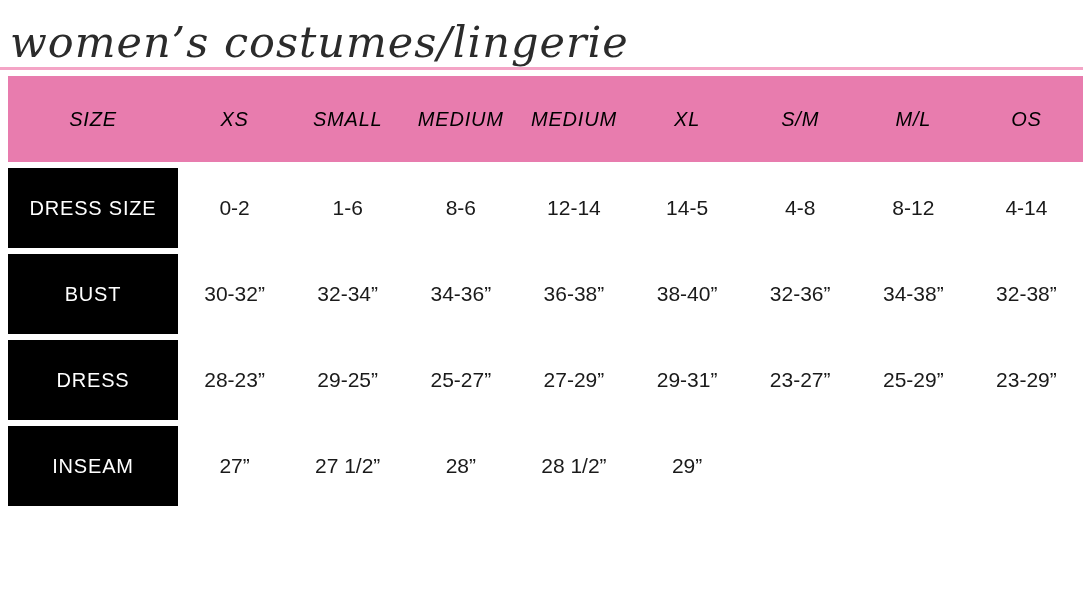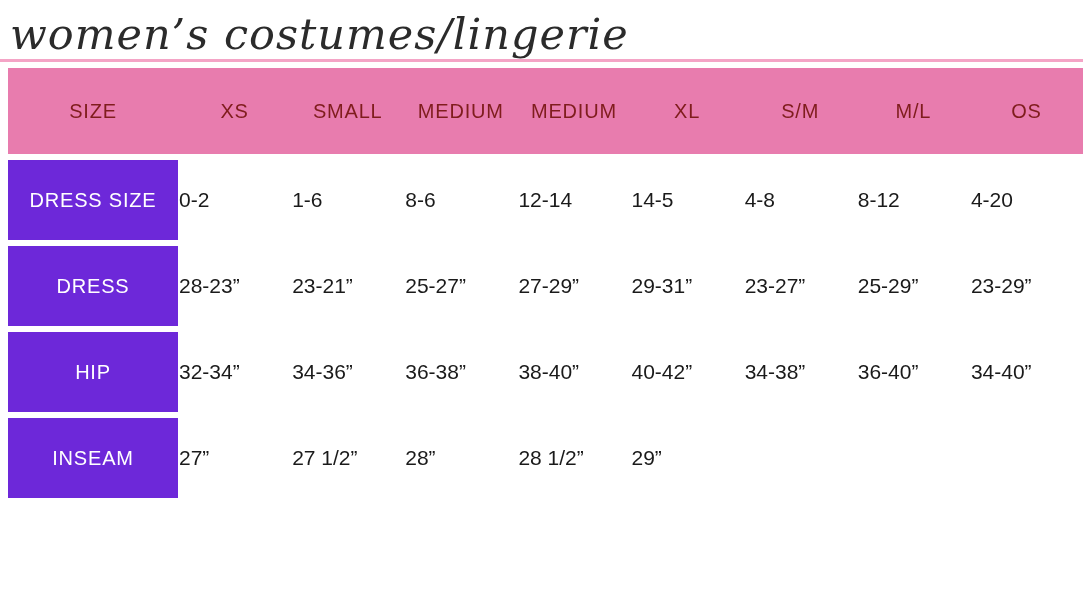--- a/index.html
+++ b/index.html
@@ -13,21 +13,21 @@
     overflow: hidden;
     font-family: "Liberation Sans", sans-serif;
   }
   .page {
     width: 1083px;
     height: 591px;
     box-sizing: border-box;
   }
   h1.title {
     margin: 0 0 0 10px;
-    padding-top: 10px;
+    padding-top: 18px;
     font-family: "DejaVu Serif", "Liberation Serif", serif;
     font-style: italic;
     font-weight: 400;
     font-size: 43px;
     line-height: 48px;
     letter-spacing: 1px;
     color: #2b2b2b;
   }
   .title-rule {
     height: 3px;
@@ -38,41 +38,43 @@
   table.size-chart {
     border-collapse: separate;
     border-spacing: 0 6px;
     width: 1075px;
     margin-left: 8px;
     table-layout: fixed;
   }
   col.label-col { width: 170px; }
   tr.header-row th {
     background: #e87cae;
-    color: #7f1d1d;
+    color: #000000;
     font-weight: 400;
     font-size: 20px;
     letter-spacing: 0.8px;
     height: 84px;
     vertical-align: middle;
+    font-style: italic;
   }
   tr.data-row { height: 80px; }
   tr.data-row th.row-label {
-    background: #6d28d9;
+    background: #000000;
     color: #ffffff;
     font-weight: 400;
     font-size: 20px;
     letter-spacing: 0.8px;
     text-align: center;
     vertical-align: middle;
   }
   tr.data-row td {
     background: #ffffff;
     color: #1a1a1a;
     font-size: 21px;
+    text-align: center;
     vertical-align: middle;
     white-space: nowrap;
   }
 </style>
 </head>
 <body>
 
 <div class="page">
 
   <h1 class="title">women’s costumes/lingerie</h1>
@@ -106,47 +108,47 @@
 
       <tr class="data-row">
         <th class="row-label">DRESS SIZE</th>
         <td>0-2</td>
         <td>1-6</td>
         <td>8-6</td>
         <td>12-14</td>
         <td>14-5</td>
         <td>4-8</td>
         <td>8-12</td>
-        <td>4-20</td>
+        <td>4-14</td>
       </tr>
 
+      <tr class="data-row">
+        <th class="row-label">BUST</th>
+        <td>30-32”</td>
+        <td>32-34”</td>
+        <td>34-36”</td>
+        <td>36-38”</td>
+        <td>38-40”</td>
+        <td>32-36”</td>
+        <td>34-38”</td>
+        <td>32-38”</td>
+      </tr>
 
       <tr class="data-row">
         <th class="row-label">DRESS</th>
         <td>28-23”</td>
-        <td>23-21”</td>
+        <td>29-25”</td>
         <td>25-27”</td>
         <td>27-29”</td>
         <td>29-31”</td>
         <td>23-27”</td>
         <td>25-29”</td>
         <td>23-29”</td>
       </tr>
 
-      <tr class="data-row">
-        <th class="row-label">HIP</th>
-        <td>32-34”</td>
-        <td>34-36”</td>
-        <td>36-38”</td>
-        <td>38-40”</td>
-        <td>40-42”</td>
-        <td>34-38”</td>
-        <td>36-40”</td>
-        <td>34-40”</td>
-      </tr>
 
       <tr class="data-row">
         <th class="row-label">INSEAM</th>
         <td>27”</td>
         <td>27 1/2”</td>
         <td>28”</td>
         <td>28 1/2”</td>
         <td>29”</td>
         <td></td>
         <td></td>

